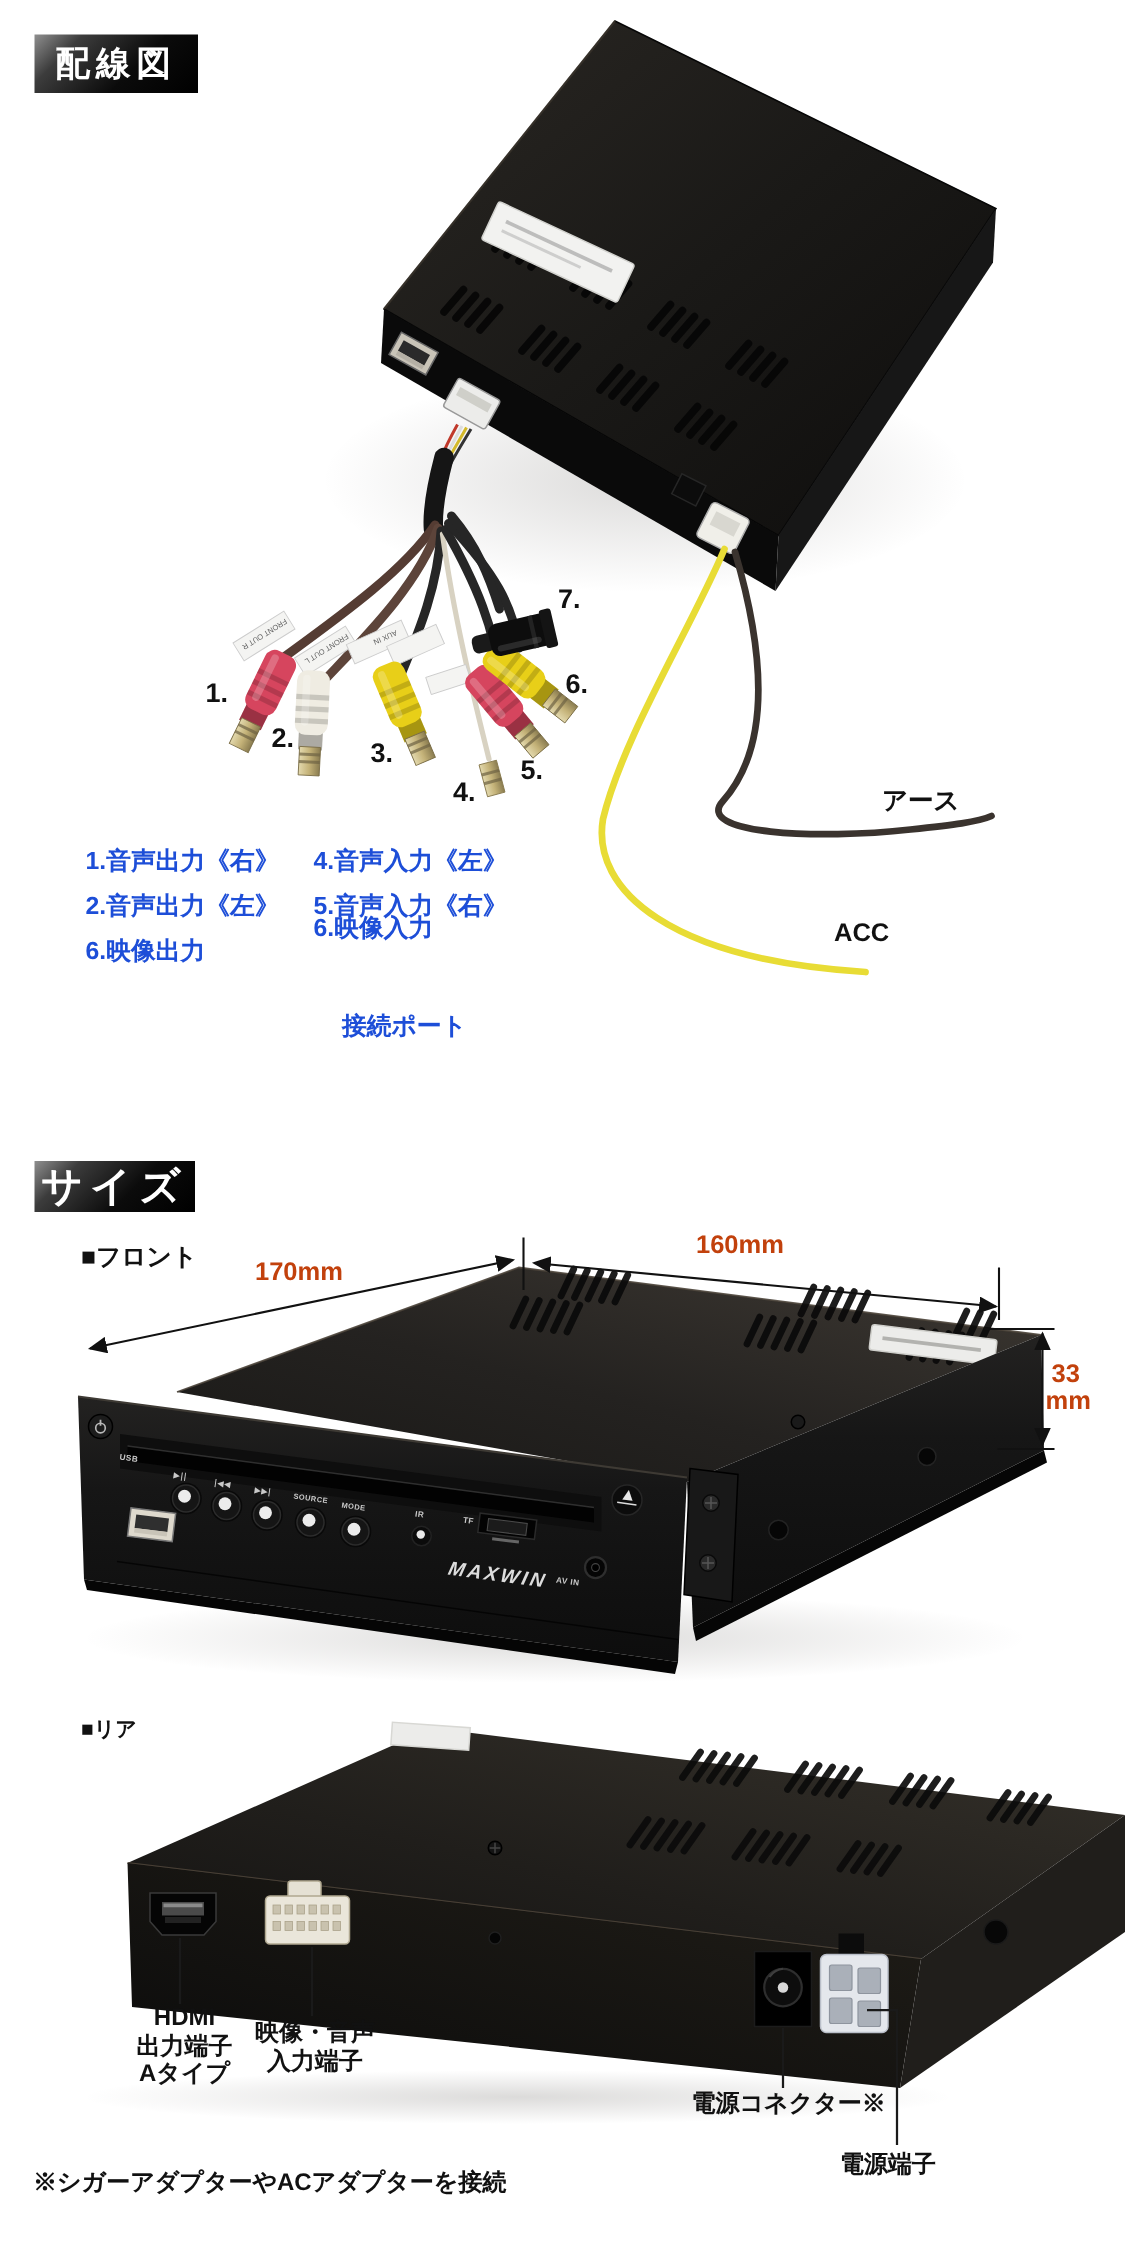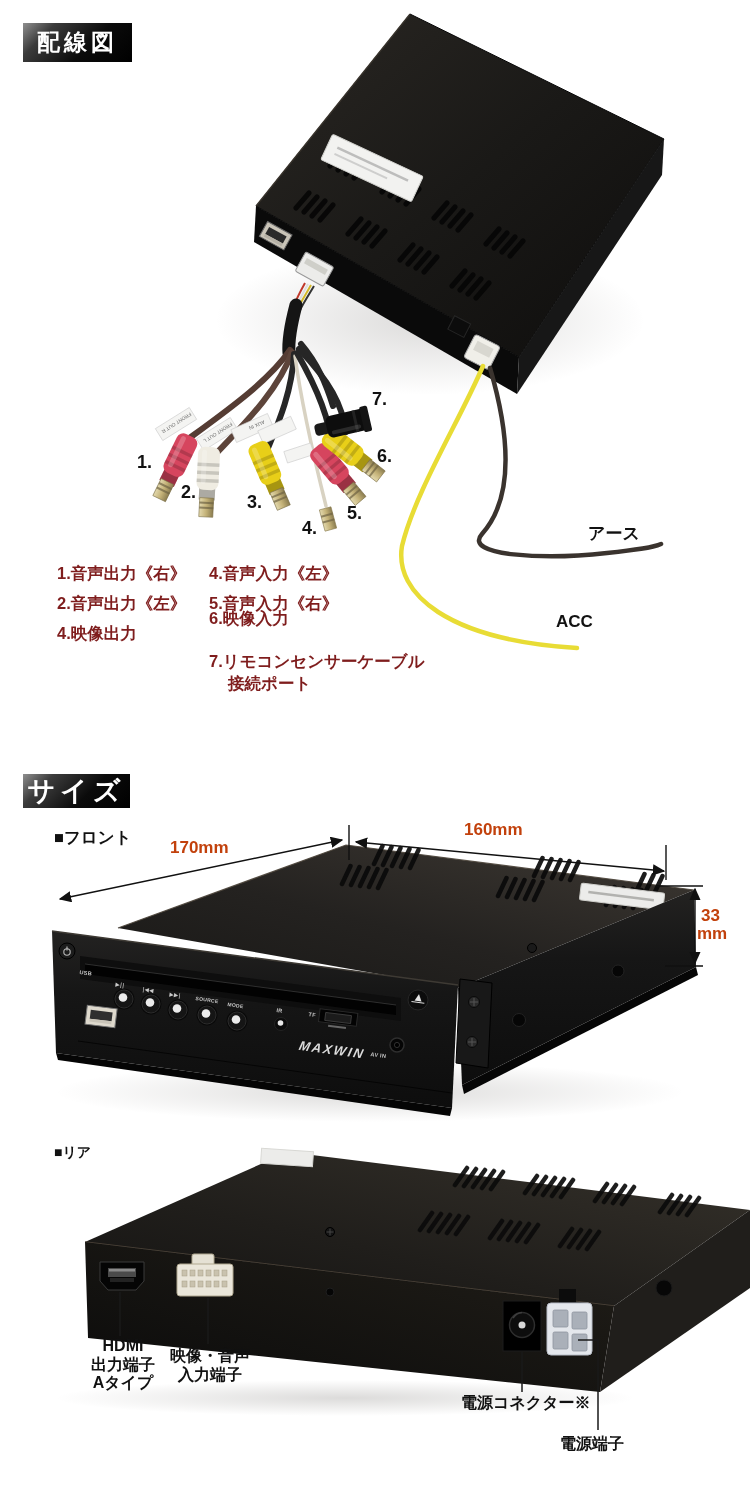--- a/index.html
+++ b/index.html
@@ -2,21 +2,21 @@
 <html><head>
 <meta charset="utf-8">
 <style>
   html,body{margin:0;padding:0;background:#fff;}
   .canvas{position:relative;width:750px;height:1500px;background:#ffffff;overflow:hidden;
           font-family:"Liberation Sans",sans-serif;color:#111;}
   .abs{position:absolute;}
   .badge{background:linear-gradient(135deg,#8f8f8f 0%,#3c3c3c 22%,#0b0b0b 60%,#000 100%);
          color:#fff;font-weight:bold;text-align:center;}
   .num{font-weight:bold;font-size:18px;color:#111;}
-  .legend{font-weight:bold;font-size:16.5px;white-space:nowrap;color:#7f1d1d;text-align:right;}
+  .legend{font-weight:bold;font-size:16.5px;white-space:nowrap;color:#1d4ed8;text-align:right;}
   .wire-label{font-weight:bold;font-size:17px;color:#111;white-space:nowrap;}
   .heading{font-weight:bold;font-size:16.5px;color:#111;white-space:nowrap;}
   .dim{font-size:17px;font-weight:600;color:#c2410c;white-space:nowrap;}
   .panel-label{color:#c9c9c9;font-size:5.5px;font-weight:bold;letter-spacing:.3px;
                transform:rotate(8deg);transform-origin:left top;white-space:nowrap;}
   .panel-label.sm{font-size:5px;}
   .brand{color:#dcdcdc;font-size:13px;font-weight:bold;font-style:italic;letter-spacing:2px;
          transform:rotate(7.5deg) skewX(-6deg);transform-origin:left top;white-space:nowrap;}
   .eject-glyph{width:13px;text-align:center;font-size:9px;line-height:9px;color:#e8e8e8;
                border-bottom:1.5px solid #ddd;transform:rotate(8deg);
@@ -332,25 +332,24 @@
 <div class="abs num" style="left:137px;top:452px">1.</div>
 <div class="abs num" style="left:181px;top:482px">2.</div>
 <div class="abs num" style="left:247px;top:492px">3.</div>
 <div class="abs num" style="left:302px;top:518px">4.</div>
 <div class="abs num" style="left:347px;top:503px">5.</div>
 <div class="abs num" style="left:377px;top:446px">6.</div>
 <div class="abs num" style="left:372px;top:389px">7.</div>
 
 <div class="abs legend" style="left:57px;top:563px">1.音声出力《右》</div>
 <div class="abs legend" style="left:57px;top:593px">2.音声出力《左》</div>
-<div class="abs legend" style="left:57px;top:623px">4.映像出力</div>
+<div class="abs legend" style="left:57px;top:623px">6.映像出力</div>
 <div class="abs legend" style="left:209px;top:563px">4.音声入力《左》</div>
 <div class="abs legend" style="left:209px;top:593px">5.音声入力《右》</div>
 <div class="abs legend" style="left:209px;top:608px">6.映像入力</div>
-<div class="abs legend" style="left:209px;top:651px">7.リモコンセンサーケーブル</div>
 <div class="abs legend" style="left:228px;top:673px">接続ポート</div>
 
 <div class="abs wire-label" style="left:588px;top:522px">アース</div>
 <div class="abs wire-label" style="left:556px;top:612px">ACC</div>
 
 <div class="abs badge" style="left:23px;top:774px;width:107px;height:34px;line-height:34px;font-size:27px;letter-spacing:5px">サイズ</div>
 <div class="abs heading" style="left:54px;top:827px">■フロント</div>
 
 <div class="abs dim" style="left:170px;top:838px">170mm</div>
 <div class="abs dim" style="left:464px;top:820px">160mm</div>
@@ -375,14 +374,15 @@
   <div>HDMI</div>
   <div>出力端子</div>
   <div>Aタイプ</div>
 </div>
 <div class="abs leader-label" style="left:167px;top:1347px;width:86px">
   <div>映像・音声</div>
   <div>入力端子</div>
 </div>
 <div class="abs leader-label" style="left:461px;top:1394px">電源コネクター※</div>
 <div class="abs leader-label" style="left:560px;top:1435px">電源端子</div>
+<div class="abs note" style="left:22px;top:1445px">※シガーアダプターやACアダプターを接続</div>
 
 </div>
 
 </body></html>

